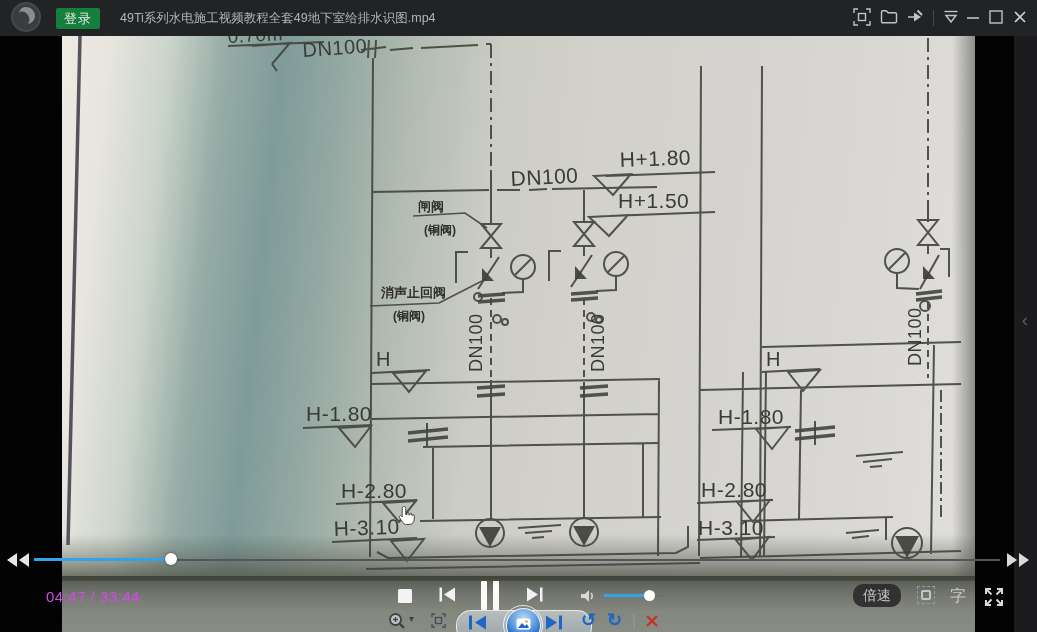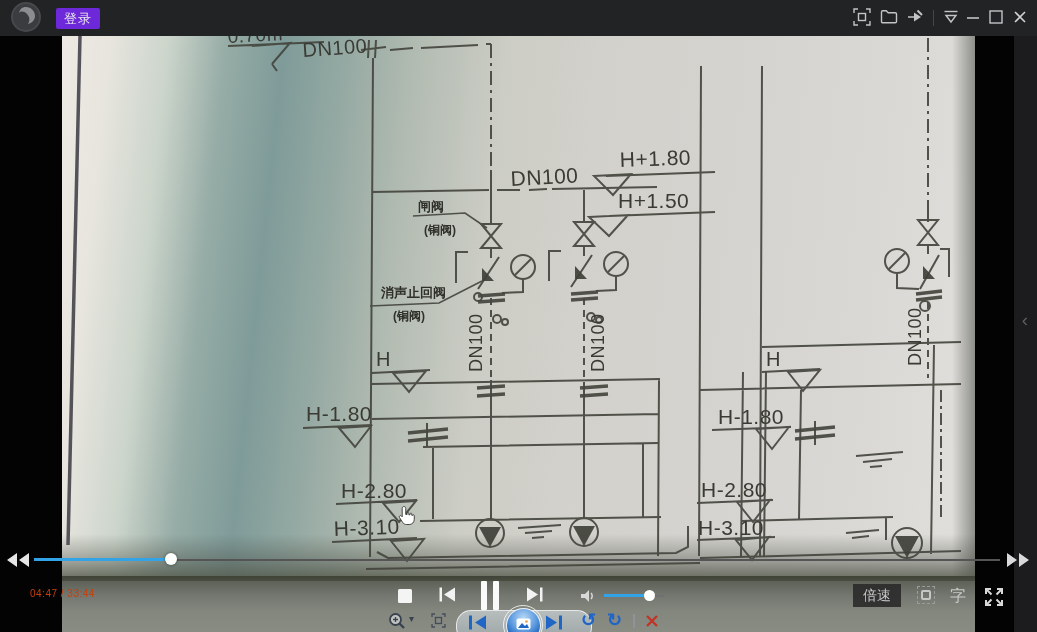--- a/index.html
+++ b/index.html
@@ -1,21 +1,21 @@
 <!DOCTYPE html>
 <html><head>
 <meta charset="utf-8">
 <style>
   html,body{margin:0;padding:0;width:1037px;height:632px;overflow:hidden;background:#000;
     font-family:"Liberation Sans",sans-serif;}
   .abs{position:absolute}
   
   #titlebar{left:0;top:0;width:1037px;height:36px;background:#212325;border-bottom:1px solid #17181a}
   #logo{left:11px;top:2px}
-  #login{left:56px;top:8px;width:44px;height:21px;background:#6d28d9;border-radius:2px;
+  #login{left:56px;top:8px;width:44px;height:21px;background:#15803d;border-radius:2px;
     color:#ebebeb;font-size:13px;line-height:21px;text-align:center;letter-spacing:1px;cursor:pointer}
   #wtitle{left:120px;top:0;height:36px;line-height:36px;font-size:12.5px;color:#b2b4b6;white-space:nowrap}
   .tbtn{top:8px;width:20px;height:20px;cursor:pointer}
   .tbtn svg{display:block}
   .tsep{left:933px;top:10px;width:1px;height:16px;background:#454647}
   
   #stage{left:0;top:36px;width:1037px;height:596px;background:#030303}
   #video{left:62px;top:0;width:913px;height:596px;overflow:hidden;
     box-shadow:inset 0 7px 9px -5px rgba(0,0,0,.55)}
   #paper{left:0;top:0;width:913px;height:540px;background:
@@ -37,43 +37,44 @@
   #pv-big{left:444px;top:572px;width:33px;height:33px;border-radius:50%;border:1px solid rgba(255,255,255,.9);
     background:radial-gradient(circle at 50% 28%,#b9d9f5 0%,#5c9adf 45%,#1c62b8 75%,#0c4a9c 100%)}
   .pvrot{font-size:18px;font-weight:bold;line-height:18px}
   #pv-sep{left:571px;top:578px;width:2px;height:14px;background:#8e939b}
   
   #strip{left:1014px;top:0;width:23px;height:596px;background:#1c1c1e}
   #chev{left:2px;top:272px;width:18px;height:24px;color:#5f5f5f;font-size:19px;line-height:24px;text-align:center;cursor:pointer}
   #seek-track{left:34px;top:523px;width:966px;height:2px;background:#555}
   #seek-fill{left:34px;top:522px;height:3px;background:#33a3e8}
   #seek-handle{top:517px;width:12px;height:12px;border-radius:50%;background:#fff;box-shadow:0 0 3px rgba(0,0,0,.5)}
-  #time{left:30px;top:552px;font-size:10px;color:#c2410c;letter-spacing:.5px}
+  #time{left:46px;top:552px;font-size:15px;color:#d946ef;letter-spacing:.5px}
   #stop{left:398px;top:553px;width:14px;height:14px;background:#f4f4f4;border-radius:1.5px;cursor:pointer}
   .ctl{cursor:pointer}
   #pause b{position:absolute;top:0;width:6px;height:29px;background:#fafafa;border-radius:1px}
   #vol-track{left:604px;top:559px;width:60px;height:2px;background:#707070}
   #vol-fill{left:604px;top:558px;height:3px;background:#33a3e8}
   #vol-handle{top:554px;width:11px;height:11px;border-radius:50%;background:#fff}
-  #speed{left:853px;top:548px;width:48px;height:23px;background:rgba(43,43,43,.92);border-radius:0;
+  #speed{left:853px;top:548px;width:48px;height:23px;background:rgba(43,43,43,.92);border-radius:10px;
     color:#c9c9c9;font-size:14px;line-height:23px;text-align:center;cursor:pointer}
   #scale{left:917px;top:550px;width:16px;height:16px;border:1px dashed #9a9a9a;cursor:pointer}
   #scale i{position:absolute;left:3px;top:3px;width:6px;height:6px;border:2px solid #c6c6c6;border-radius:2px}
   #subt{left:950px;top:550px;font-size:16px;color:#c9c9c9;cursor:pointer}
 </style>
 </head>
 <body>
 
 <div id="titlebar" class="abs">
   <svg id="logo" class="abs" width="30" height="30" viewBox="0 0 30 30">
     <circle cx="15" cy="15" r="15" fill="#47494c"></circle>
     <circle cx="15" cy="15" r="13" fill="#3a3c3f"></circle>
     <path d="M15,5 C20,5 24,9 24,14 C24,18 21,21 17,22 C19,19 19,15 16,12 C13,9 10,9 8,11 C9,7 11,5 15,5 Z" fill="#8b8d90"></path>
   </svg>
   <div id="login" class="abs">登录</div>
+  <div id="wtitle" class="abs">49Ti系列水电施工视频教程全套49地下室给排水识图.mp4</div>
 
   <div class="abs tbtn" style="left:853px">
     <svg width="18" height="18" viewBox="0 0 18 18" fill="none" stroke="#c2c4c6" stroke-width="1.4">
       <path d="M1,5 V1 H5 M13,1 H17 V5 M17,13 V17 H13 M5,17 H1 V13"></path>
         <rect x="5.5" y="5.5" width="7" height="7"></rect>
     </svg>
   </div>
   <div class="abs tbtn" style="left:880px">
     <svg width="18" height="18" viewBox="0 0 18 18" fill="none" stroke="#c2c4c6" stroke-width="1.4">
       <path d="M1.5,13.5 V4 C1.5,3.2 2,2.7 2.8,2.7 H6.2 L8.2,4.7 H15.2 C16,4.7 16.5,5.2 16.5,6 V13.5 C16.5,14.3 16,14.8 15.2,14.8 H2.8 C2,14.8 1.5,14.3 1.5,13.5 Z"></path>

